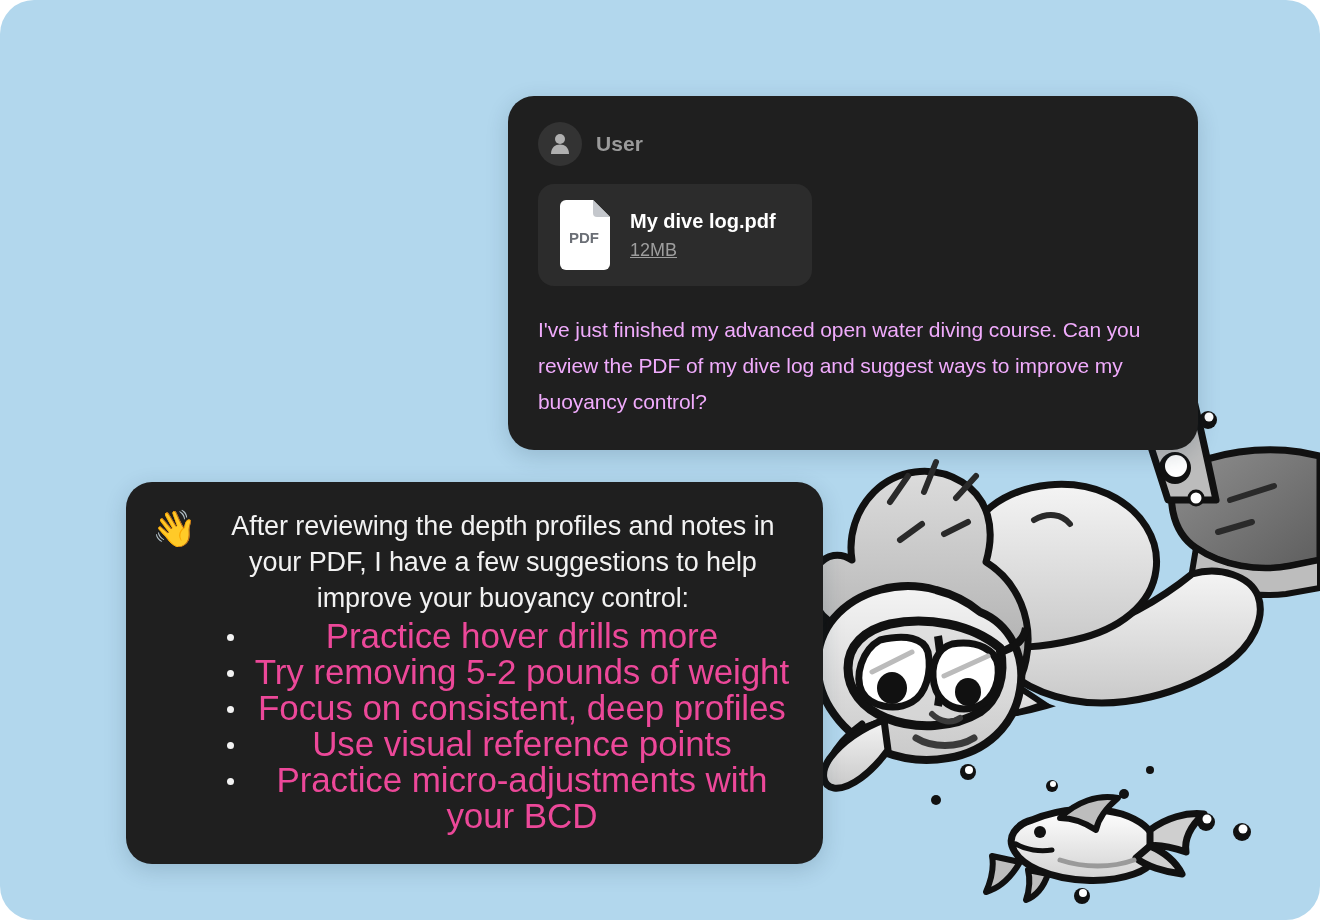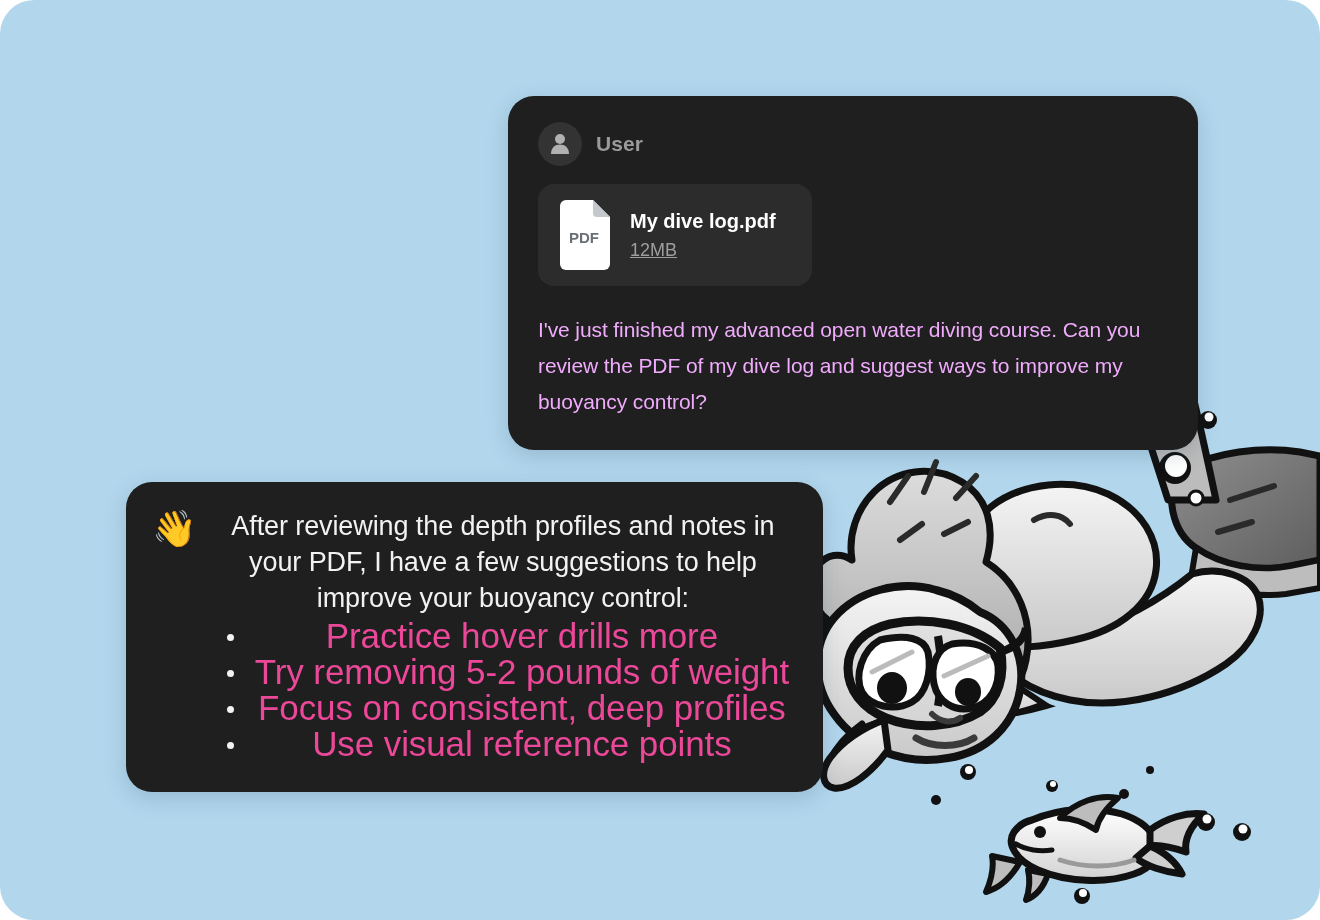--- a/index.html
+++ b/index.html
@@ -334,18 +334,19 @@
   <div class="bubble" id="assistant-bubble">
     <div class="assist-row">
       <span class="wave-emoji">👋</span>
       <div class="assist-body">
         <div class="assist-intro">After reviewing the depth profiles and notes in your PDF, I have a few suggestions to help improve your buoyancy control:</div>
         <ul class="assist-list">
           <li>Practice hover drills more</li>
           <li>Try removing 5-2 pounds of weight</li>
           <li>Focus on consistent, deep profiles</li>
           <li>Use visual reference points</li>
+          <li>Practice micro-adjustments with your BCD</li>
         </ul>
       </div>
     </div>
   </div>
 
 </div>
 
 </body></html>

